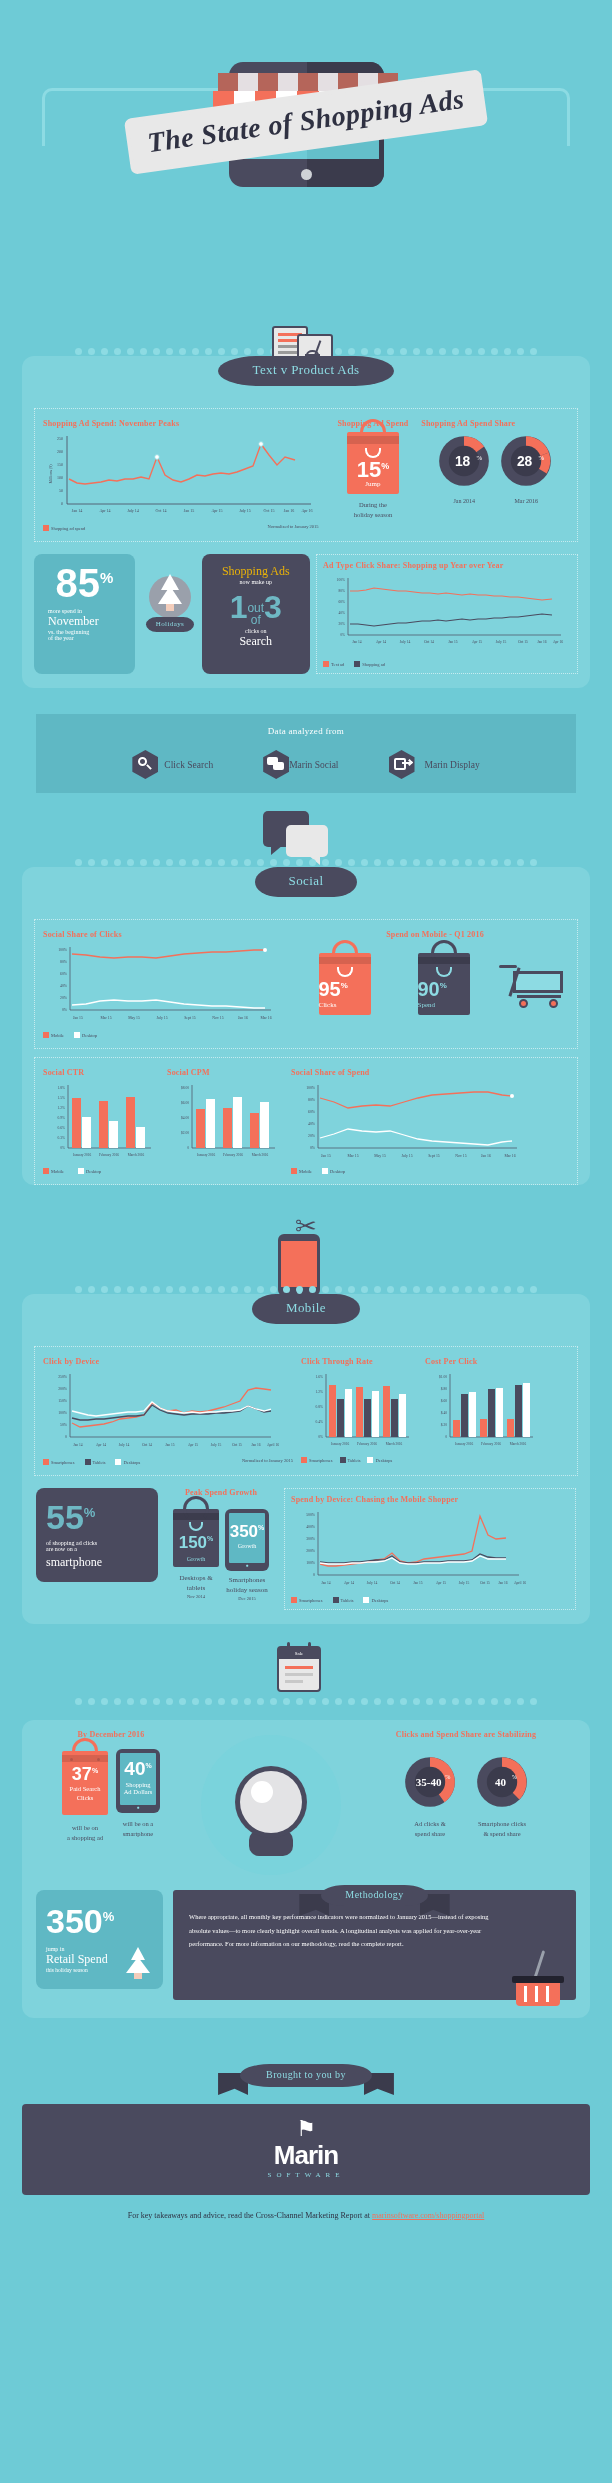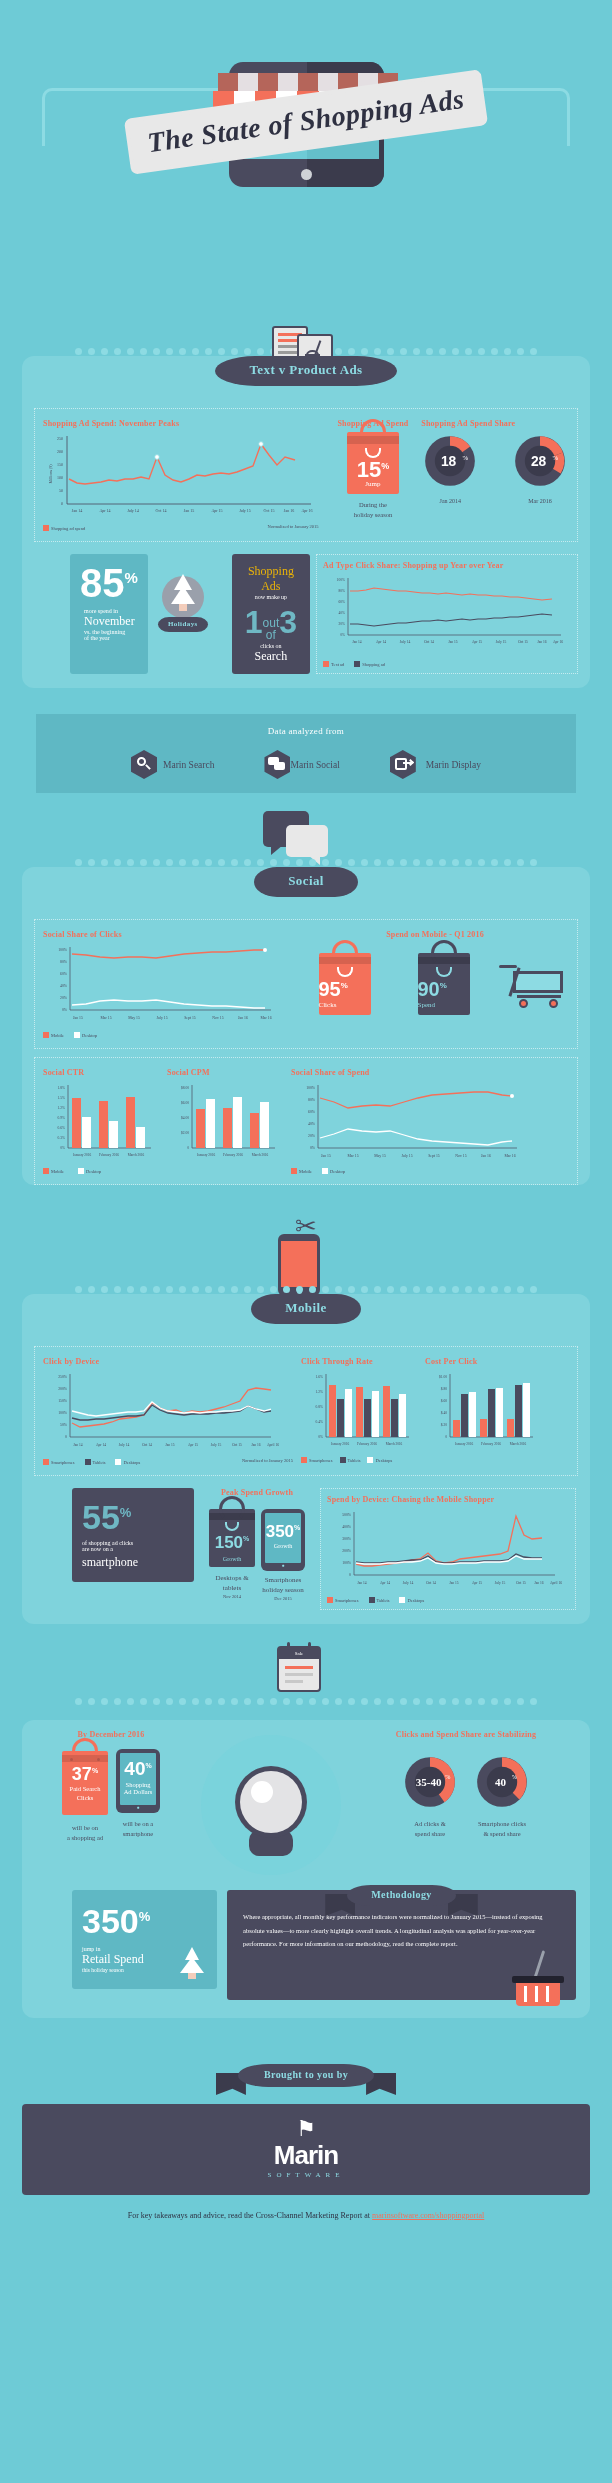--- a/index.html
+++ b/index.html
@@ -53,21 +53,21 @@
     font-size:28px; letter-spacing:.5px;
     box-shadow:0 0 0 4px #e8e8e8;
   }
 
   
   .dots { text-align:center; line-height:0; margin:0 auto; }
   .dots i { display:inline-block; width:7px; height:7px; margin:0 3px; background:#8ddbe3; border-radius:50%;}
   .ribbon-wrap { position:relative; text-align:center; height:40px; }
   .ribbon {
     display:inline-block; position:relative; background:#4a4a5e; color:#8ddbe3;
-    padding:6px 34px 8px; font-size:13px; letter-spacing:.4px; font-weight:bold;
+    padding:6px 34px 8px; font-size:13px; letter-spacing:.4px; font-weight:normal;
     border-radius:40%/90%;
   }
   .ribbon:before, .ribbon:after{
     content:""; position:absolute; top:9px; width:30px; height:22px; background:#3b3b4c; z-index:-1;
   }
   .ribbon:before{ left:-22px; clip-path:polygon(0 0,100% 0,100% 100%,55% 72%,0 100%);}
   .ribbon:after{ right:-22px; clip-path:polygon(0 0,100% 0,100% 100%,45% 72%,0 100%);}
 
   .panel { background:#7fd3dc; border-radius:12px; margin:0 22px; position:relative;}
   .panel-inner{ margin:12px; border:1px dotted rgba(255,255,255,.55); padding:10px 8px;}
@@ -75,21 +75,21 @@
   .chart-title{ color:#f4705a; font-size:8px; font-weight:bold; margin-bottom:4px; letter-spacing:.2px;}
   .chart-note{ font-size:4.5px; color:#4a4a5e; }
   .legend{ display:flex; gap:10px; align-items:center; margin-top:3px;}
   .legend span{ font-size:4.5px; display:flex; align-items:center; gap:2px;}
   .sw{ display:inline-block; width:6px; height:6px; }
   .sw.coral{background:#f4705a;} .sw.dark{background:#4a4a5e;} .sw.white{background:#ffffff;}
 
   svg text{ font-family:"Liberation Serif", serif; }
 
   
-  .stat-card{ background:#5fb8c4; color:#fff; border-radius:3px; padding:10px; text-align:center;margin-left:36px;}
+  .stat-card{ background:#5fb8c4; color:#fff; border-radius:8px; padding:10px; text-align:center;}
   .stat-card.dark{ background:#4a4a5e; }
   .big-num{ font-size:40px; font-weight:bold; line-height:.95; font-family:"Liberation Sans",sans-serif;}
   .pct{ font-size:15px; vertical-align:super;}
 
   .bag{ position:relative; width:52px; height:62px; background:#f4705a; border-radius:2px; margin:0 auto;}
   .bag.dark{ background:#4a4a5e;}
   .bag .handle{ position:absolute; left:50%; top:-13px; margin-left:-13px; width:26px; height:26px;
      border:3px solid #f4705a; border-radius:50%; border-bottom-color:transparent;}
   .bag.dark .handle{ border-color:#4a4a5e; border-bottom-color:transparent;}
 
@@ -227,21 +227,21 @@
           <div style="position:absolute;left:0;right:0;bottom:6px;color:#fff;font-size:7px">Jump</div>
         </div>
         <div style="font-size:6.5px;margin-top:6px;line-height:1.5">
           <div>During the</div>
           <div>holiday season</div>
         </div>
       </div>
 
       <div style="width:150px">
         <div class="chart-title">Shopping Ad Spend Share</div>
-        <div style="display:flex;gap:4px;justify-content:space-between;margin-top:4px">
+        <div style="display:flex;gap:4px;justify-content:center;margin-top:4px">
           <div>
             <svg width="58" height="58" viewBox="0 0 42 42">
               <circle cx="21" cy="21" r="18" fill="#4a4a5e"></circle>
               <path d="M21 3 A18 18 0 0 1 35.6 10.5 L21 21 Z" fill="#f4705a"></path>
               <circle cx="21" cy="21" r="11" fill="#3b3b4c"></circle>
               <text x="20" y="24.5" class="donut-label" text-anchor="middle"><tspan>18</tspan></text>
               <text x="30" y="20" fill="#fff" font-size="5" font-family="Liberation Sans">%</text>
             </svg>
             <div class="donut-cap">Jan 2014</div>
           </div>
@@ -333,21 +333,21 @@
 
   <div style="height:26px"></div>
   <div style="background:#5fb8c4;margin:0 36px;padding:12px 0 14px;">
     <div style="text-align:center;color:#fff;font-size:9px;letter-spacing:.3px">Data analyzed from</div>
     <div style="display:flex;justify-content:center;gap:50px;margin-top:14px;align-items:center">
       <div style="display:flex;align-items:center;gap:6px">
         <span style="width:26px;height:29px;background:#4a4a5e;display:inline-block;clip-path:polygon(50% 0,100% 25%,100% 75%,50% 100%,0 75%,0 25%);position:relative">
           <span style="position:absolute;left:6px;top:7px;width:9px;height:9px;border:2px solid #fff;border-radius:50%"></span>
           <span style="position:absolute;left:14px;top:16px;width:6px;height:2px;background:#fff;transform:rotate(45deg)"></span>
         </span>
-        <span style="color:#4a4a5e;font-size:9.5px">Marin Search</span>
+        <span style="color:#4a4a5e;font-size:9.5px">Click Search</span>
       </div>
       <div style="display:flex;align-items:center;">
         <span style="width:26px;height:29px;background:#4a4a5e;display:inline-block;clip-path:polygon(50% 0,100% 25%,100% 75%,50% 100%,0 75%,0 25%);position:relative">
           <span style="position:absolute;left:4px;top:7px;width:11px;height:8px;background:#fff;border-radius:2px"></span>
           <span style="position:absolute;left:10px;top:12px;width:11px;height:8px;background:#fff;border-radius:2px"></span>
         </span>
         <span style="color:#4a4a5e;font-size:9.5px">Marin Social</span>
       </div>
       <div style="display:flex;align-items:center;gap:10px">
         <span style="width:26px;height:29px;background:#4a4a5e;display:inline-block;clip-path:polygon(50% 0,100% 25%,100% 75%,50% 100%,0 75%,0 25%);position:relative">
@@ -888,21 +888,21 @@
             <div class="donut-cap" style="font-size:6.5px;line-height:1.5">
               <div>Smartphone clicks</div>
               <div>&amp; spend share</div>
             </div>
           </div>
         </div>
       </div>
     </div>
 
     <div style="display:flex;gap:10px;padding:6px 14px 18px;align-items:flex-start">
-      <div class="stat-card" style="width:145px;text-align:left;position:relative;padding:14px 10px 16px">
+      <div class="stat-card" style="width:127px;text-align:left;position:relative;padding:14px 10px 16px">
         <div style="font-family:'Liberation Sans',sans-serif;font-weight:bold;font-size:34px;line-height:1;color:#fff">
           <span>350</span><span style="font-size:13px;vertical-align:super">%</span>
         </div>
         <div style="font-size:6px;margin-top:8px">jump in</div>
         <div style="font-size:12px">Retail Spend</div>
         <div style="font-size:5.5px">this holiday season</div>
         <div style="position:absolute;right:12px;bottom:10px;width:26px;height:32px">
           <div style="position:absolute;left:6px;top:0;width:0;height:0;border-left:7px solid transparent;border-right:7px solid transparent;border-bottom:13px solid #fff"></div>
           <div style="position:absolute;left:1px;top:10px;width:0;height:0;border-left:12px solid transparent;border-right:12px solid transparent;border-bottom:16px solid #fff"></div>
           <div style="position:absolute;left:9px;top:26px;width:8px;height:6px;background:#f3cdbb"></div>

